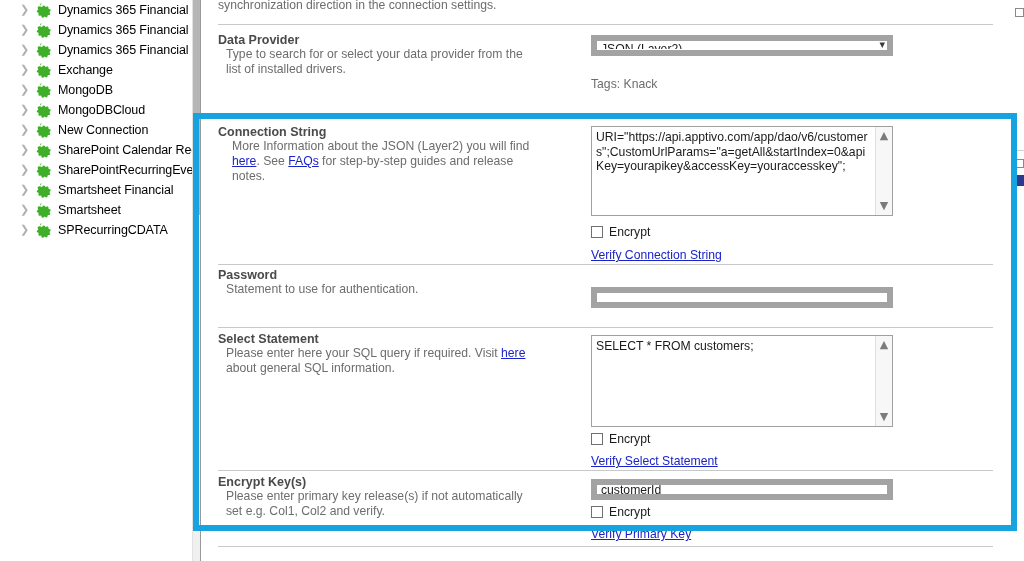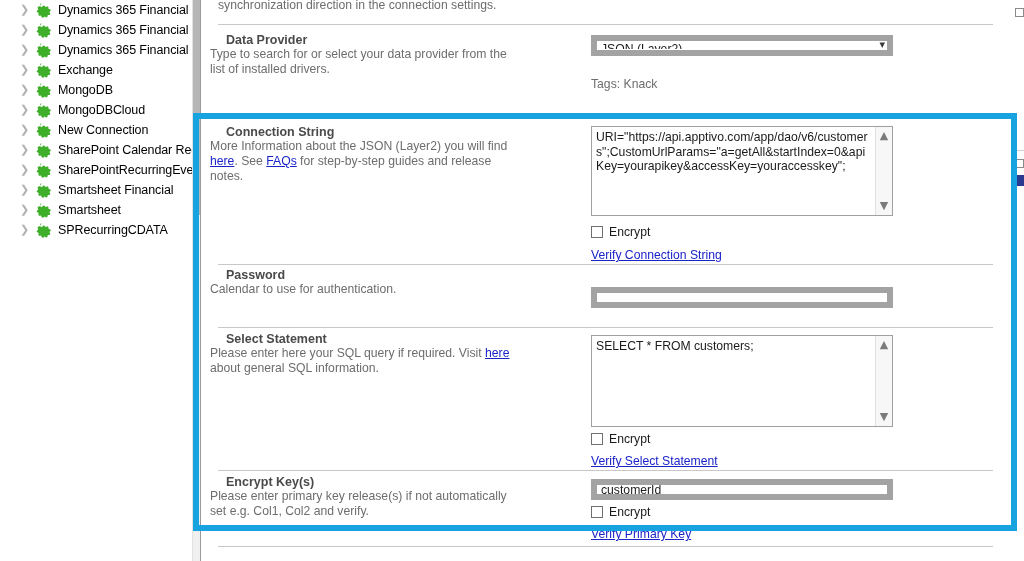--- a/index.html
+++ b/index.html
@@ -96,29 +96,29 @@
   }
   .divider {
     position: absolute;
     left: 16px;
     width: 775px;
     height: 1px;
     background: #c8c8c8;
   }
   .sect-title {
     position: absolute;
-    left: 24px;
+    left: 16px;
     font-size: 12.5px;
     font-weight: bold;
     color: #4a4a4a;
     font-family: "Liberation Sans", sans-serif;
   }
   .sect-desc {
     position: absolute;
-    left: 8px;
+    left: 24px;
     width: 300px;
     font-size: 12.2px;
     color: #6d6d6d;
     line-height: 15px;
     font-family: "Liberation Sans", sans-serif;
   }
   .sect-desc .lnk, .inline-link {
     color: #1a23c8;
     text-decoration: underline;
     cursor: pointer;
@@ -411,21 +411,21 @@
         <span class="combo-arrow">▾</span>
       </div>
 
       <div class="ctl-col" style="top:77px; font-size:12.2px; color:#6d6d6d;">Tags: Knack</div>
     </div>
 
     <div class="divider" style="top:116px;"></div>
 
     <div class="section">
       <div class="sect-title" style="top:125px;">Connection String</div>
-      <div class="sect-desc" style="top:139px;">
+      <div class="sect-desc" style="top:139px;margin-left:6px;">
         <span>More Information about the JSON (Layer2) you will find </span><span class="lnk">here</span><span>. See </span><span class="lnk">FAQs</span><span> for step-by-step guides and release notes.</span>
       </div>
 
       <div class="ctl-col ta-wrap" style="top:126px; height:90px;">
         <textarea class="ta" style="height: 86px;" spellcheck="false">URI="https://api.apptivo.com/app/dao/v6/customers";CustomUrlParams="a=getAll&amp;startIndex=0&amp;apiKey=yourapikey&amp;accessKey=youraccesskey";</textarea>
         <div class="ta-scroll">
           <div class="up">▲</div>
           <div class="dn">▼</div>
         </div>
       </div>
@@ -435,21 +435,21 @@
         <span class="chk-label">Encrypt</span>
       </div>
 
       <div class="ctl-col verify-link" style="top:248px;">Verify Connection String</div>
     </div>
 
     <div class="divider" style="top:264px;"></div>
 
     <div class="section">
       <div class="sect-title" style="top:268px;">Password</div>
-      <div class="sect-desc" style="top:282px;">Calendar to use for authentication.</div>
+      <div class="sect-desc" style="top:282px;">Statement to use for authentication.</div>
 
       <input class="ctl-col txt" type="text" style="top: 287px;" placeholder="">
     </div>
 
     <div class="divider" style="top:327px;"></div>
 
     <div class="section">
       <div class="sect-title" style="top:332px;">Select Statement</div>
       <div class="sect-desc" style="top:346px;">
         <span>Please enter here your SQL query if required. Visit </span><span class="lnk">here</span><span> about general SQL information.</span>

